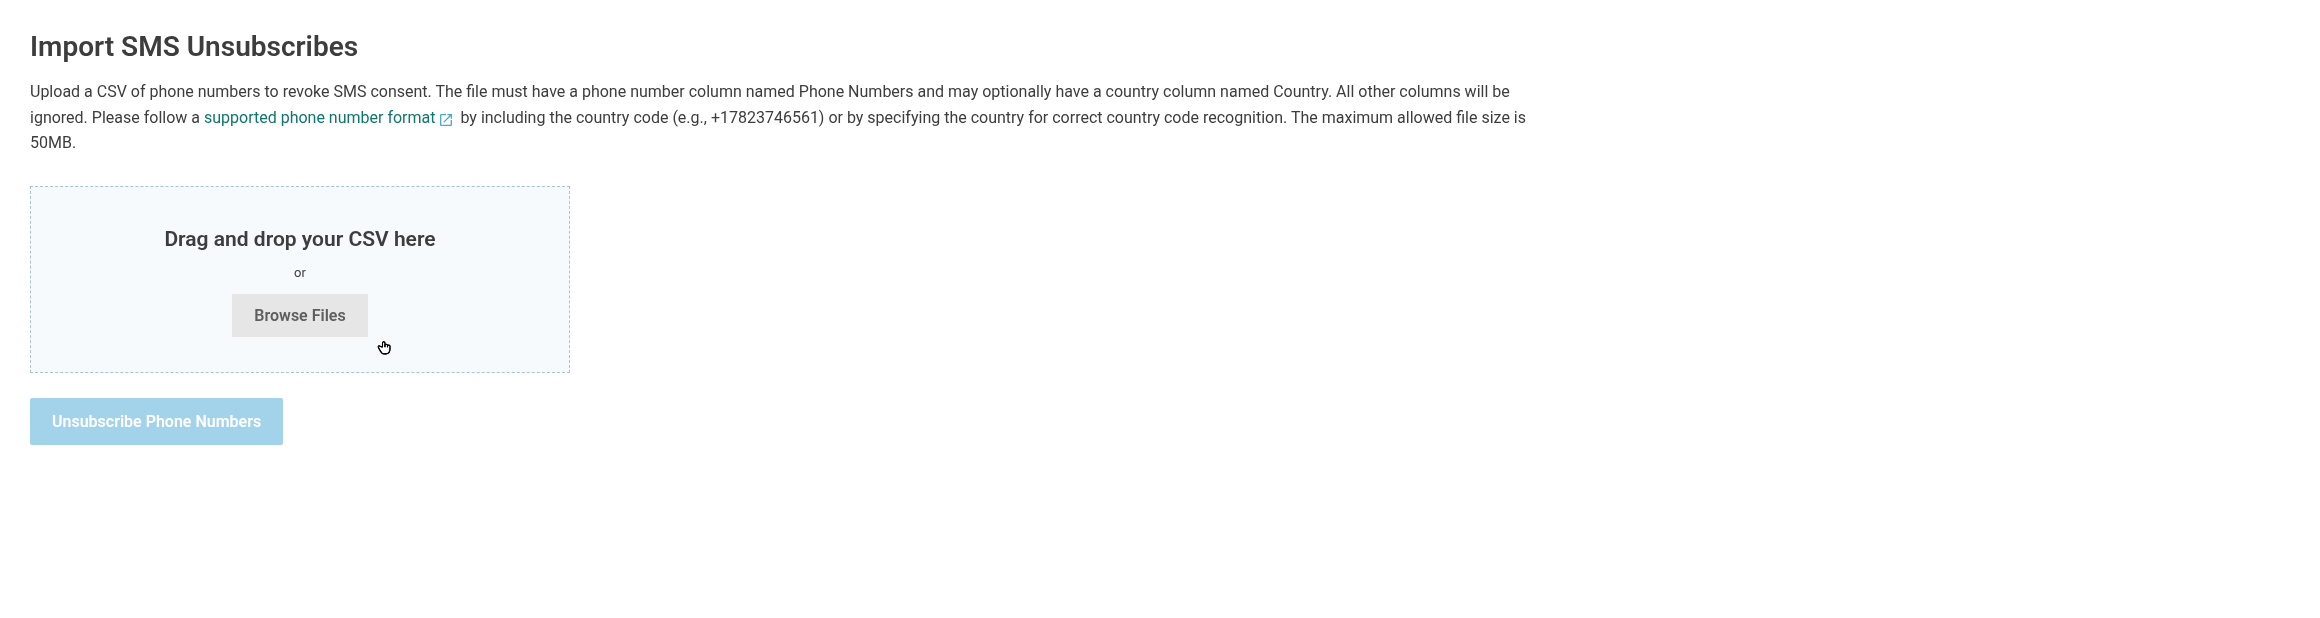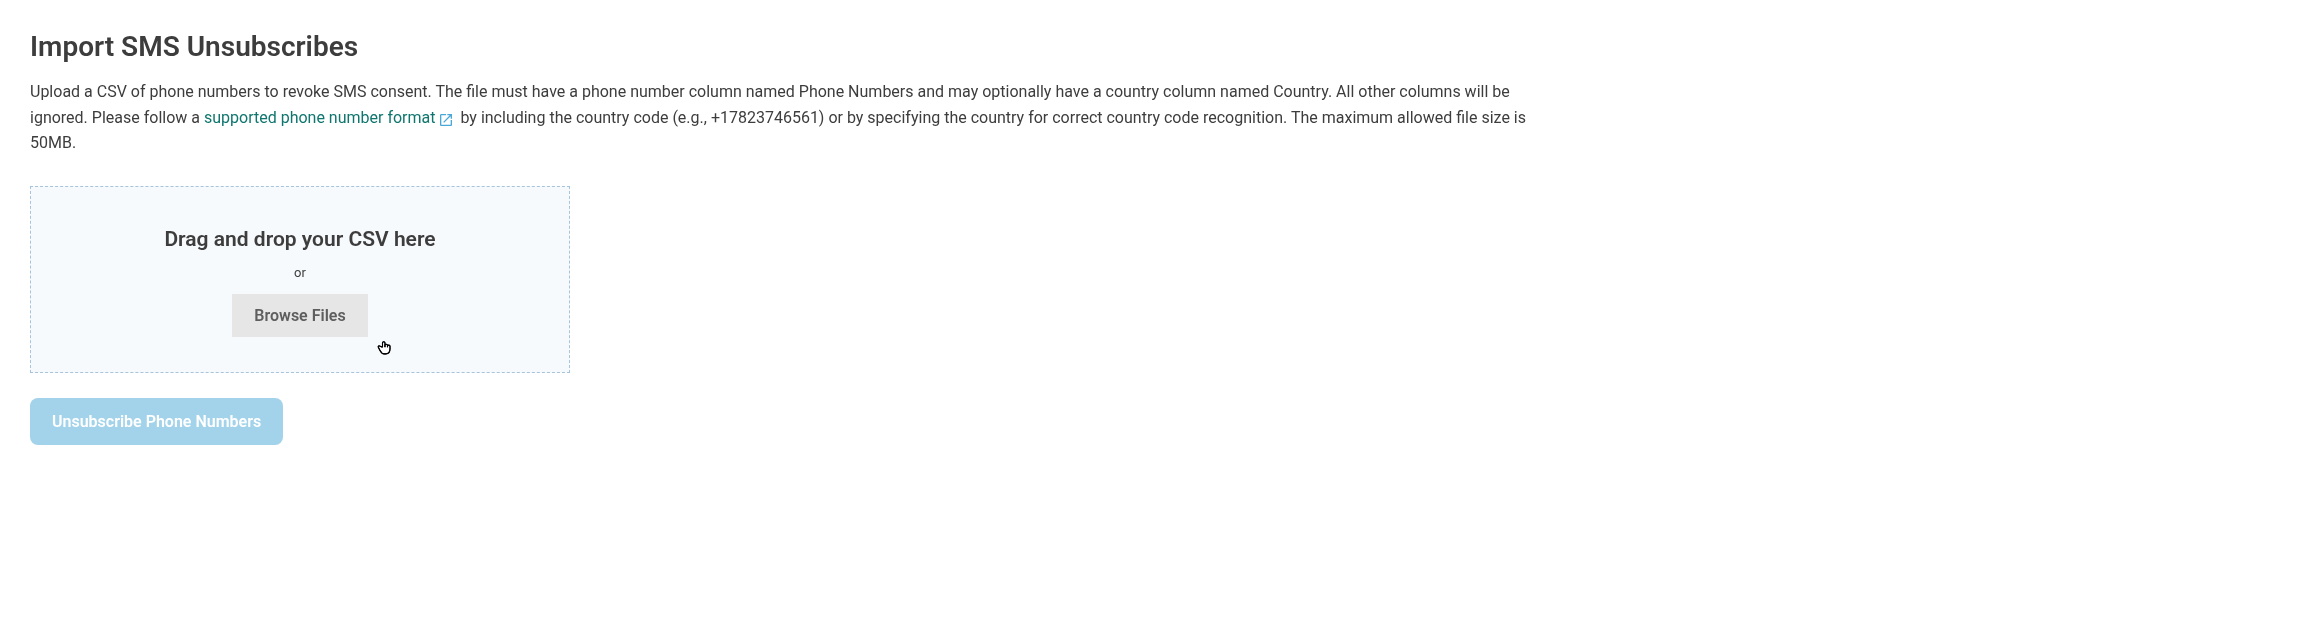--- a/index.html
+++ b/index.html
@@ -71,21 +71,21 @@
     }
     .submit-button {
       display: inline-block;
       background: #a3d3ea;
       color: #ffffff;
       font-size: 16px;
       font-weight: 600;
       padding: 14px 22px;
       border: none;
       cursor: pointer;
-      border-radius: 8px;
+      border-radius: 2px;
       font-family: inherit;
     }
     .cursor-icon {
       position: absolute;
       bottom: 14px;
       right: 174px;
       width: 20px;
       height: 20px;
       pointer-events: none;
     }

